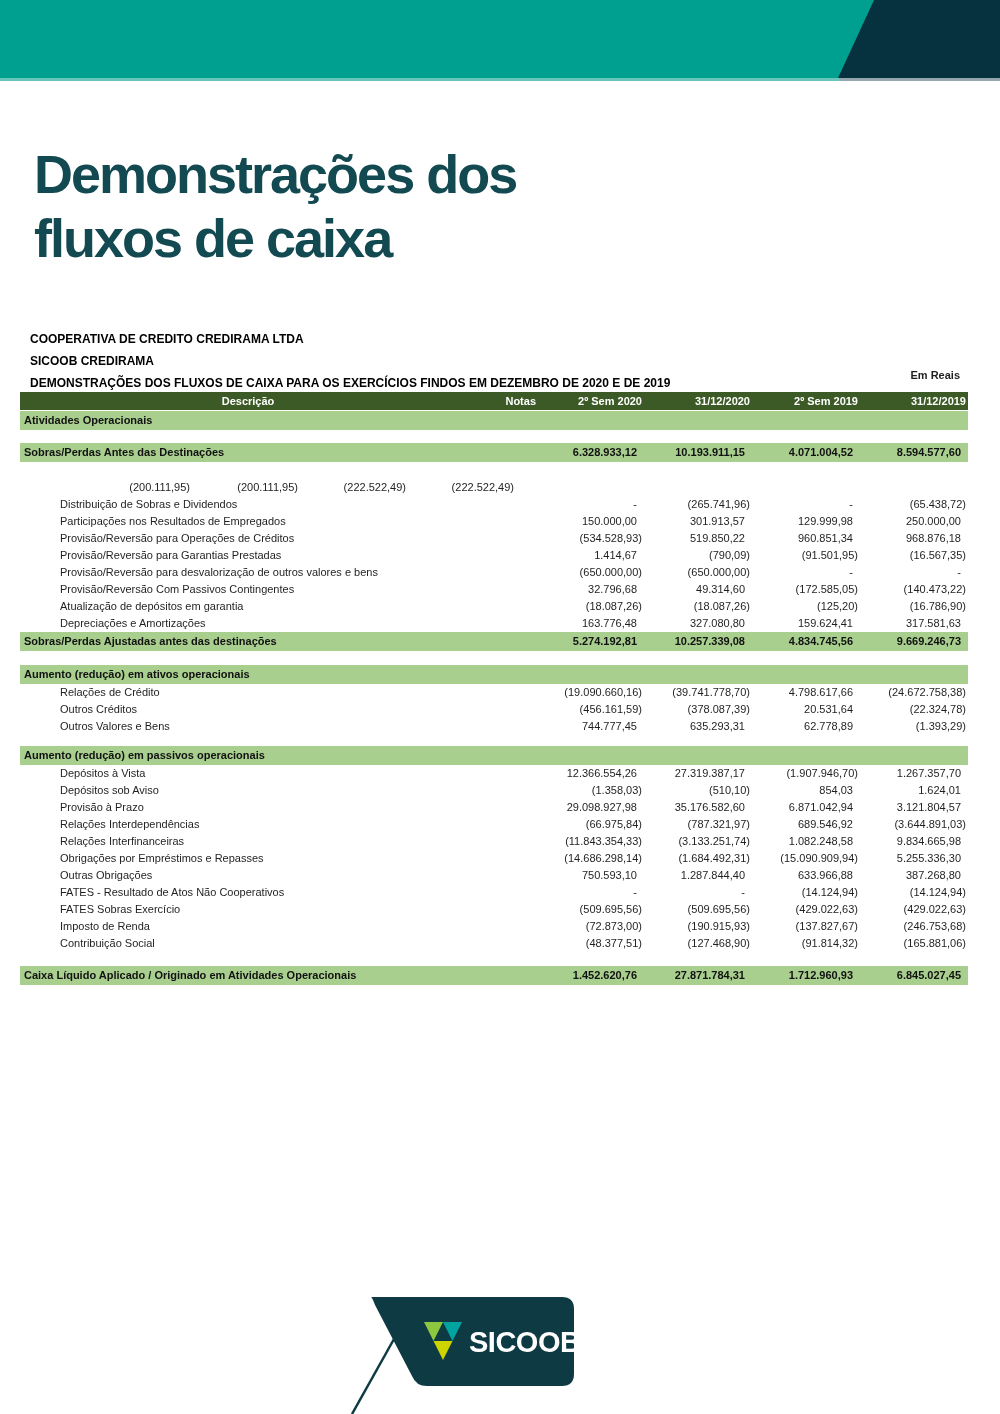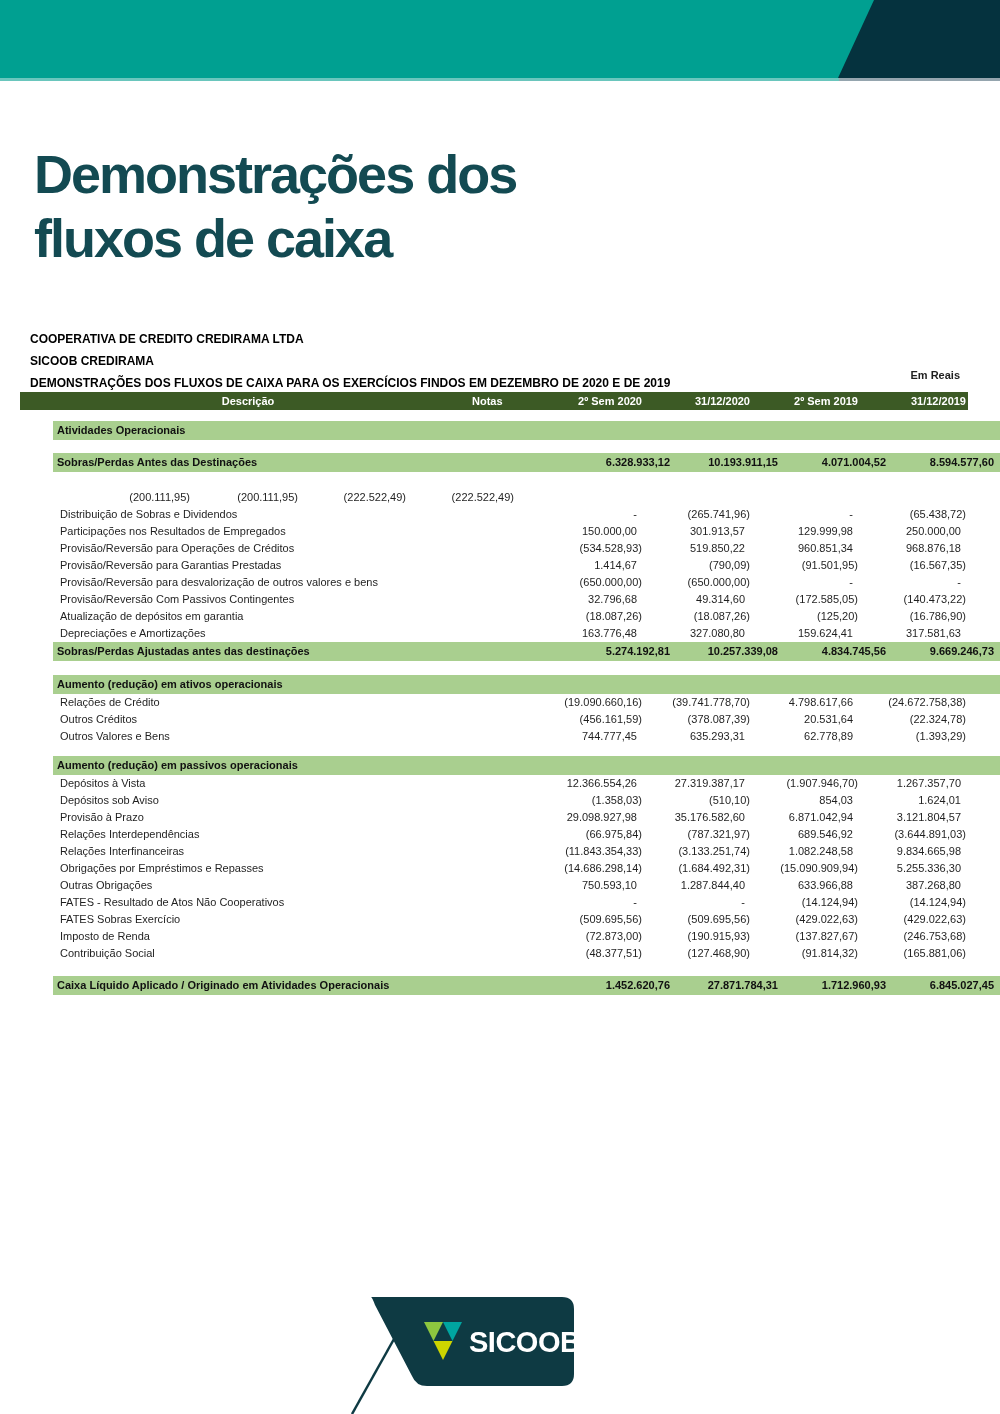--- a/index.html
+++ b/index.html
@@ -19,26 +19,26 @@
 
   
   .company { position:absolute; left:30px; top:297px; font-size:12px; font-weight:bold; color:#000;margin-top:31px; }
   .company div { height:22px; line-height:22px; }
 
   .em-reais { position:absolute; right:40px; top:369px; font-size:11px; font-weight:bold; text-align:right; }
 
   
   .table { position:absolute; left:20px; top:392px; width:948px; font-size:11px; }
   .row { display:flex; width:100%; }
-  .row.header { height:18px; line-height:18px; background:#3C5A25; color:#fff; font-weight:bold; margin-bottom:11px; }
-  .row.section, .row.total { height:19px; line-height:19px; background:#A9CF8F; font-weight:bold; color:#111;margin-left:33px; }
+  .row.header { height:18px; line-height:18px; background:#3C5A25; color:#fff; font-weight:bold; margin-bottom:1px; }
+  .row.section, .row.total { height:19px; line-height:19px; background:#A9CF8F; font-weight:bold; color:#111; }
   .row.item { height:17px; line-height:17px; background:#fff; }
   .c-label { flex:1; padding-left:4px; white-space:nowrap; overflow:hidden; }
   .row.item .c-label { padding-left:40px; }
-  .c-notas { width:64px; text-align:left; }
+  .c-notas { width:64px; text-align:right; }
   .c-val { width:108px; text-align:right; padding-right:2px; white-space:nowrap; }
   .c-val.pos { padding-right:7px; }
   .row.header .c-label { text-align:center; }
 
   
   .footer { position:absolute; left:0; top:1294px; width:1000px; height:120px; }
 </style>
 </head>
 <body>
 

